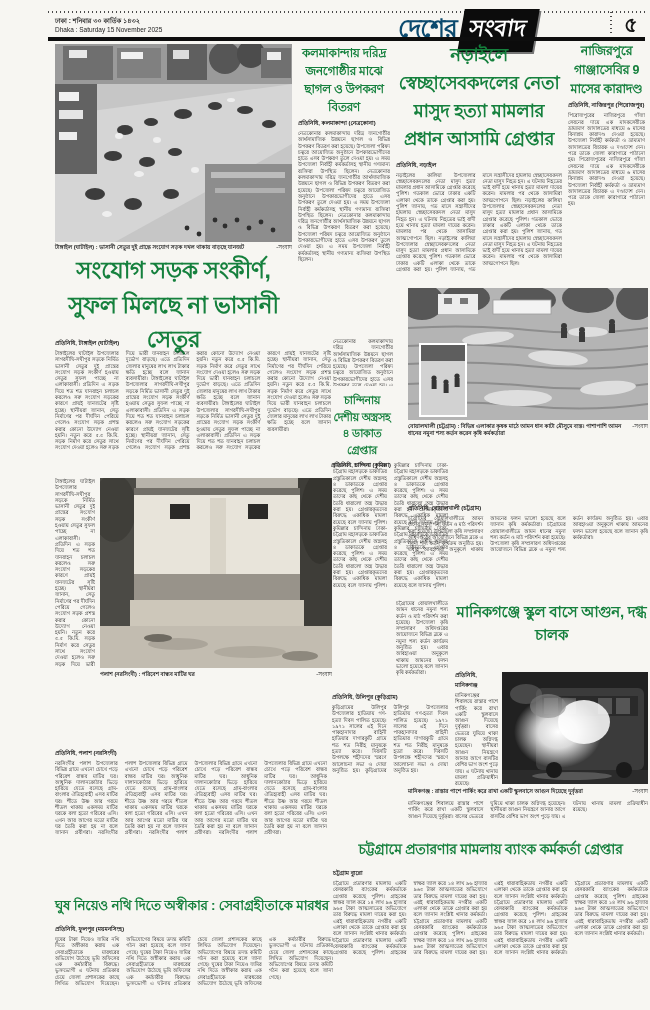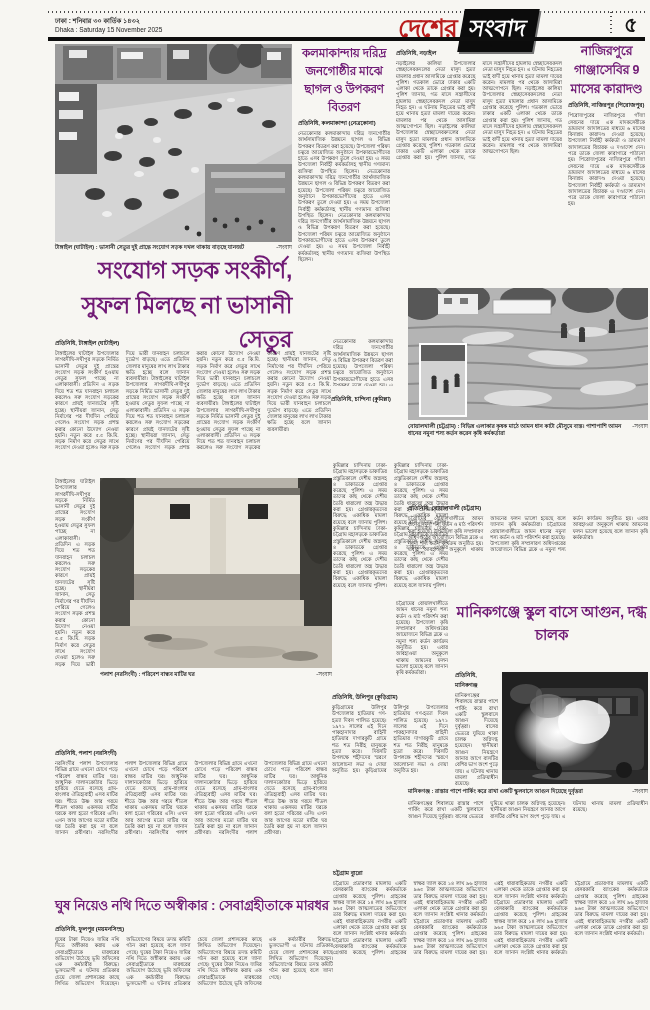--- a/index.html
+++ b/index.html
@@ -4,27 +4,27 @@
 <style>
   html,body{margin:0;padding:0;background:#e9e7e2;}
   #page{position:relative;width:650px;height:1010px;background:#f7f6f2;overflow:hidden;
         font-family:"Liberation Sans",sans-serif;color:#161616;}
   .abs{position:absolute;}
   .dotrule{height:2px;background:repeating-linear-gradient(90deg,#4a4a4a 0 1.5px,transparent 1.5px 4px);}
   .blackbar{height:4px;background:#0e0e0e;}
   .dateline{font-size:6.5px;line-height:1.35;color:#222;}
   .dateline b{display:block;}
   .masthead{display:flex;align-items:center;gap:4px;}
-  .m1{font-size:25px;font-weight:bold;letter-spacing:-1px;color:#b91c1c;}
+  .m1{font-size:25px;font-weight:bold;letter-spacing:-1px;color:#0c4a6e;}
   .m2{font-size:23px;font-weight:bold;color:#fff;background:#0c0c0c;padding:1px 10px 3px 8px;
       transform:skewX(-10deg);box-shadow:2px 2px 0 #777;}
   .pageno{font-size:21px;font-weight:bold;}
   .vdots{width:2px;background:repeating-linear-gradient(180deg,#4a4a4a 0 1.5px,transparent 1.5px 4px);}
-  .hl{font-weight:bold;color:#701a75;text-align:center;letter-spacing:-0.3px;margin:0;}
-  .hl-xl{font-size:23px;line-height:1.5;text-align:right;}
+  .hl{font-weight:bold;color:#15803d;text-align:center;letter-spacing:-0.3px;margin:0;}
+  .hl-xl{font-size:23px;line-height:1.5;text-align:center;}
   .hl-lg{font-size:18px;line-height:1.55;}
   .hl-sm{font-size:12px;line-height:1.5;}
   .hl-1line{font-size:14px;line-height:1.4;white-space:nowrap;text-align:left;}
   .byline{font-size:5.8px;font-weight:bold;margin:2px 0 2px 0;}
   .bodytxt{font-size:5px;line-height:1.26;text-align:justify;color:#1d1d1d;overflow:hidden;word-break:break-word;}
   .cols2{column-count:2;column-gap:7px;}
   .cols3{column-count:3;column-gap:7px;}
   .cols4{column-count:4;column-gap:7px;}
   .caption{display:flex;justify-content:space-between;gap:6px;font-size:5.6px;font-weight:bold;color:#222;line-height:1.25;}
   .caption .cr{white-space:nowrap;font-weight:normal;}
@@ -119,20 +119,21 @@
 
   <div class="abs" style="left:55px;top:336px;width:276px;">
     <div class="byline">প্রতিনিধি, টাঙ্গাইল (ঘাটাইল)</div>
     <div class="bodytxt cols4" style="height:132px;">টাঙ্গাইলের ঘাটাইল উপজেলার সাগরদীঘি-সখীপুর সড়কে নির্মিত ভাসানী সেতুর দুই প্রান্তের সংযোগ সড়ক সংকীর্ণ হওয়ায় সেতুর সুফল পাচ্ছে না এলাকাবাসী। প্রতিদিন এ সড়ক দিয়ে শত শত যানবাহন চলাচল করলেও সরু সংযোগ সড়কের কারণে প্রায়ই যানজটের সৃষ্টি হচ্ছে। স্থানীয়রা জানান, সেতু নির্মাণের পর দীর্ঘদিন পেরিয়ে গেলেও সংযোগ সড়ক প্রশস্ত করার কোনো উদ্যোগ নেওয়া হয়নি। নতুন করে ৫.৫ কি.মি. সড়ক নির্মাণ করে সেতুর সাথে সংযোগ দেওয়া হলেও সরু সড়ক দিয়ে ভারী যানবাহন চলাচলে দুর্ভোগ বাড়ছে। এতে প্রতিদিন জেলার মানুষের লাখ লাখ টাকার ক্ষতি হচ্ছে বলে জানান ব্যবসায়ীরা। টাঙ্গাইলের ঘাটাইল উপজেলার সাগরদীঘি-সখীপুর সড়কে নির্মিত ভাসানী সেতুর দুই প্রান্তের সংযোগ সড়ক সংকীর্ণ হওয়ায় সেতুর সুফল পাচ্ছে না এলাকাবাসী। প্রতিদিন এ সড়ক দিয়ে শত শত যানবাহন চলাচল করলেও সরু সংযোগ সড়কের কারণে প্রায়ই যানজটের সৃষ্টি হচ্ছে। স্থানীয়রা জানান, সেতু নির্মাণের পর দীর্ঘদিন পেরিয়ে গেলেও সংযোগ সড়ক প্রশস্ত করার কোনো উদ্যোগ নেওয়া হয়নি। নতুন করে ৫.৫ কি.মি. সড়ক নির্মাণ করে সেতুর সাথে সংযোগ দেওয়া হলেও সরু সড়ক দিয়ে ভারী যানবাহন চলাচলে দুর্ভোগ বাড়ছে। এতে প্রতিদিন জেলার মানুষের লাখ লাখ টাকার ক্ষতি হচ্ছে বলে জানান ব্যবসায়ীরা। টাঙ্গাইলের ঘাটাইল উপজেলার সাগরদীঘি-সখীপুর সড়কে নির্মিত ভাসানী সেতুর দুই প্রান্তের সংযোগ সড়ক সংকীর্ণ হওয়ায় সেতুর সুফল পাচ্ছে না এলাকাবাসী। প্রতিদিন এ সড়ক দিয়ে শত শত যানবাহন চলাচল করলেও সরু সংযোগ সড়কের কারণে প্রায়ই যানজটের সৃষ্টি হচ্ছে। স্থানীয়রা জানান, সেতু নির্মাণের পর দীর্ঘদিন পেরিয়ে গেলেও সংযোগ সড়ক প্রশস্ত করার কোনো উদ্যোগ নেওয়া হয়নি। নতুন করে ৫.৫ কি.মি. সড়ক নির্মাণ করে সেতুর সাথে সংযোগ দেওয়া হলেও সরু সড়ক দিয়ে ভারী যানবাহন চলাচলে দুর্ভোগ বাড়ছে। এতে প্রতিদিন জেলার মানুষের লাখ লাখ টাকার ক্ষতি হচ্ছে বলে জানান ব্যবসায়ীরা।</div>
   </div>
 
   <div class="abs" style="left:333px;top:338px;width:60px;">
     <div class="bodytxt" style="height:48px;">নেত্রকোনার কলমাকান্দায় দরিদ্র জনগোষ্ঠীর আর্থসামাজিক উন্নয়নে ছাগল ও বিভিন্ন উপকরণ বিতরণ করা হয়েছে। উপজেলা পরিষদ চত্বরে আয়োজিত অনুষ্ঠানে উপকারভোগীদের হাতে এসব উপকরণ তুলে দেওয়া হয়। এ সময় উপজেলা নির্বাহী কর্মকর্তাসহ স্থানীয় গণ্যমান্য ব্যক্তিরা উপস্থিত ছিলেন।</div>
   </div>
   <div class="abs" style="left:331px;top:392px;width:62px;">
+    <h2 class="hl" style="font-size:11px;line-height:1.5;">চান্দিনায় দেশীয় অস্ত্রসহ ৪ ডাকাত গ্রেপ্তার</h2>
     <div class="byline">প্রতিনিধি, চান্দিনা (কুমিল্লা)</div>
   </div>
   <div class="abs bodytxt" style="left:333px;top:462px;width:115px;height:220px;column-count:2;column-gap:7px;">কুমিল্লার চান্দিনায় ঢাকা-চট্টগ্রাম মহাসড়কে ডাকাতির প্রস্তুতিকালে দেশীয় অস্ত্রসহ ৪ ডাকাতকে গ্রেপ্তার করেছে পুলিশ। এ সময় তাদের কাছ থেকে দেশীয় তৈরি ধারালো অস্ত্র উদ্ধার করা হয়। গ্রেপ্তারকৃতদের বিরুদ্ধে একাধিক মামলা রয়েছে বলে জানায় পুলিশ। কুমিল্লার চান্দিনায় ঢাকা-চট্টগ্রাম মহাসড়কে ডাকাতির প্রস্তুতিকালে দেশীয় অস্ত্রসহ ৪ ডাকাতকে গ্রেপ্তার করেছে পুলিশ। এ সময় তাদের কাছ থেকে দেশীয় তৈরি ধারালো অস্ত্র উদ্ধার করা হয়। গ্রেপ্তারকৃতদের বিরুদ্ধে একাধিক মামলা রয়েছে বলে জানায় পুলিশ। কুমিল্লার চান্দিনায় ঢাকা-চট্টগ্রাম মহাসড়কে ডাকাতির প্রস্তুতিকালে দেশীয় অস্ত্রসহ ৪ ডাকাতকে গ্রেপ্তার করেছে পুলিশ। এ সময় তাদের কাছ থেকে দেশীয় তৈরি ধারালো অস্ত্র উদ্ধার করা হয়। গ্রেপ্তারকৃতদের বিরুদ্ধে একাধিক মামলা রয়েছে বলে জানায় পুলিশ। কুমিল্লার চান্দিনায় ঢাকা-চট্টগ্রাম মহাসড়কে ডাকাতির প্রস্তুতিকালে দেশীয় অস্ত্রসহ ৪ ডাকাতকে গ্রেপ্তার করেছে পুলিশ। এ সময় তাদের কাছ থেকে দেশীয় তৈরি ধারালো অস্ত্র উদ্ধার করা হয়। গ্রেপ্তারকৃতদের বিরুদ্ধে একাধিক মামলা রয়েছে বলে জানায় পুলিশ।</div>
 
   <div class="abs bodytxt" style="left:55px;top:478px;width:40px;height:190px;">টাঙ্গাইলের ঘাটাইল উপজেলার সাগরদীঘি-সখীপুর সড়কে নির্মিত ভাসানী সেতুর দুই প্রান্তের সংযোগ সড়ক সংকীর্ণ হওয়ায় সেতুর সুফল পাচ্ছে না এলাকাবাসী। প্রতিদিন এ সড়ক দিয়ে শত শত যানবাহন চলাচল করলেও সরু সংযোগ সড়কের কারণে প্রায়ই যানজটের সৃষ্টি হচ্ছে। স্থানীয়রা জানান, সেতু নির্মাণের পর দীর্ঘদিন পেরিয়ে গেলেও সংযোগ সড়ক প্রশস্ত করার কোনো উদ্যোগ নেওয়া হয়নি। নতুন করে ৫.৫ কি.মি. সড়ক নির্মাণ করে সেতুর সাথে সংযোগ দেওয়া হলেও সরু সড়ক দিয়ে ভারী যানবাহন চলাচলে দুর্ভোগ বাড়ছে। এতে প্রতিদিন জেলার মানুষের লাখ লাখ টাকার ক্ষতি হচ্ছে বলে জানান ব্যবসায়ীরা।</div>
   <div class="abs" style="left:100px;top:478px;">
     <svg width="232" height="190" viewBox="0 0 232 190">
       <rect width="232" height="190" fill="#b7b3aa"></rect>
       <rect x="0" y="0" width="36" height="160" fill="#4b4a45"></rect>
       <ellipse cx="14" cy="30" rx="22" ry="34" fill="#3f3e39"></ellipse>
@@ -162,20 +163,21 @@
     <div class="bodytxt cols4" style="height:138px;">নরসিংদীর পলাশ উপজেলার বিভিন্ন গ্রামে এখনো চোখে পড়ে পরিবেশ বান্ধব মাটির ঘর। আধুনিক দালানকোঠার ভিড়ে হারিয়ে যেতে বসেছে গ্রাম-বাংলার ঐতিহ্যবাহী এসব মাটির ঘর। শীতে উষ্ণ আর গরমে শীতল থাকায় একসময় মাটির ঘরকে বলা হতো গরিবের এসি। এখন আর আগের মতো মাটির ঘর তৈরি করা হয় না বলে জানান প্রবীণরা। নরসিংদীর পলাশ উপজেলার বিভিন্ন গ্রামে এখনো চোখে পড়ে পরিবেশ বান্ধব মাটির ঘর। আধুনিক দালানকোঠার ভিড়ে হারিয়ে যেতে বসেছে গ্রাম-বাংলার ঐতিহ্যবাহী এসব মাটির ঘর। শীতে উষ্ণ আর গরমে শীতল থাকায় একসময় মাটির ঘরকে বলা হতো গরিবের এসি। এখন আর আগের মতো মাটির ঘর তৈরি করা হয় না বলে জানান প্রবীণরা। নরসিংদীর পলাশ উপজেলার বিভিন্ন গ্রামে এখনো চোখে পড়ে পরিবেশ বান্ধব মাটির ঘর। আধুনিক দালানকোঠার ভিড়ে হারিয়ে যেতে বসেছে গ্রাম-বাংলার ঐতিহ্যবাহী এসব মাটির ঘর। শীতে উষ্ণ আর গরমে শীতল থাকায় একসময় মাটির ঘরকে বলা হতো গরিবের এসি। এখন আর আগের মতো মাটির ঘর তৈরি করা হয় না বলে জানান প্রবীণরা। নরসিংদীর পলাশ উপজেলার বিভিন্ন গ্রামে এখনো চোখে পড়ে পরিবেশ বান্ধব মাটির ঘর। আধুনিক দালানকোঠার ভিড়ে হারিয়ে যেতে বসেছে গ্রাম-বাংলার ঐতিহ্যবাহী এসব মাটির ঘর। শীতে উষ্ণ আর গরমে শীতল থাকায় একসময় মাটির ঘরকে বলা হতো গরিবের এসি। এখন আর আগের মতো মাটির ঘর তৈরি করা হয় না বলে জানান প্রবীণরা।</div>
   </div>
 
   <h2 class="abs hl" style="left:55px;top:897px;width:278px;font-size:13.5px;line-height:1.4;white-space:nowrap;text-align:left;">ঘুষ নিয়েও নথি দিতে অস্বীকার : সেবাগ্রহীতাকে মারধর</h2>
   <div class="abs" style="left:55px;top:922px;width:278px;">
     <div class="byline">প্রতিনিধি, ফুলপুর (ময়মনসিংহ)</div>
     <div class="bodytxt cols4" style="height:72px;">ঘুষের টাকা নিয়েও জমির নথি দিতে অস্বীকার করায় এক সেবাগ্রহীতাকে মারধরের অভিযোগ উঠেছে ভূমি অফিসের এক কর্মচারীর বিরুদ্ধে। ভুক্তভোগী এ ঘটনায় প্রতিকার চেয়ে জেলা প্রশাসকের কাছে লিখিত অভিযোগ দিয়েছেন। অভিযোগের বিষয়ে তদন্ত কমিটি গঠন করা হয়েছে বলে জানা গেছে। ঘুষের টাকা নিয়েও জমির নথি দিতে অস্বীকার করায় এক সেবাগ্রহীতাকে মারধরের অভিযোগ উঠেছে ভূমি অফিসের এক কর্মচারীর বিরুদ্ধে। ভুক্তভোগী এ ঘটনায় প্রতিকার চেয়ে জেলা প্রশাসকের কাছে লিখিত অভিযোগ দিয়েছেন। অভিযোগের বিষয়ে তদন্ত কমিটি গঠন করা হয়েছে বলে জানা গেছে। ঘুষের টাকা নিয়েও জমির নথি দিতে অস্বীকার করায় এক সেবাগ্রহীতাকে মারধরের অভিযোগ উঠেছে ভূমি অফিসের এক কর্মচারীর বিরুদ্ধে। ভুক্তভোগী এ ঘটনায় প্রতিকার চেয়ে জেলা প্রশাসকের কাছে লিখিত অভিযোগ দিয়েছেন। অভিযোগের বিষয়ে তদন্ত কমিটি গঠন করা হয়েছে বলে জানা গেছে।</div>
   </div>
 
   <div class="abs" style="left:396px;top:42px;width:166px;">
+    <h2 class="hl hl-lg">নড়াইলে স্বেচ্ছাসেবকদলের নেতা মাসুদ হত্যা মামলার প্রধান আসামি গ্রেপ্তার</h2>
     <div class="byline" style="margin-top:6px;">প্রতিনিধি, নড়াইল</div>
     <div class="bodytxt cols2" style="height:146px;">নড়াইলের কালিয়া উপজেলার স্বেচ্ছাসেবকদলের নেতা মাসুদ হত্যা মামলার প্রধান আসামিকে গ্রেপ্তার করেছে পুলিশ। গতকাল ভোরে ঢাকার একটি এলাকা থেকে তাকে গ্রেপ্তার করা হয়। পুলিশ জানায়, গত মাসে সন্ত্রাসীদের হামলায় স্বেচ্ছাসেবকদল নেতা মাসুদ নিহত হন। এ ঘটনায় নিহতের ভাই বাদী হয়ে থানায় হত্যা মামলা দায়ের করেন। মামলার পর থেকে আসামিরা আত্মগোপনে ছিল। নড়াইলের কালিয়া উপজেলার স্বেচ্ছাসেবকদলের নেতা মাসুদ হত্যা মামলার প্রধান আসামিকে গ্রেপ্তার করেছে পুলিশ। গতকাল ভোরে ঢাকার একটি এলাকা থেকে তাকে গ্রেপ্তার করা হয়। পুলিশ জানায়, গত মাসে সন্ত্রাসীদের হামলায় স্বেচ্ছাসেবকদল নেতা মাসুদ নিহত হন। এ ঘটনায় নিহতের ভাই বাদী হয়ে থানায় হত্যা মামলা দায়ের করেন। মামলার পর থেকে আসামিরা আত্মগোপনে ছিল। নড়াইলের কালিয়া উপজেলার স্বেচ্ছাসেবকদলের নেতা মাসুদ হত্যা মামলার প্রধান আসামিকে গ্রেপ্তার করেছে পুলিশ। গতকাল ভোরে ঢাকার একটি এলাকা থেকে তাকে গ্রেপ্তার করা হয়। পুলিশ জানায়, গত মাসে সন্ত্রাসীদের হামলায় স্বেচ্ছাসেবকদল নেতা মাসুদ নিহত হন। এ ঘটনায় নিহতের ভাই বাদী হয়ে থানায় হত্যা মামলা দায়ের করেন। মামলার পর থেকে আসামিরা আত্মগোপনে ছিল।</div>
   </div>
 
   <div class="abs" style="left:568px;top:42px;width:77px;">
     <h2 class="hl" style="font-size:12.5px;line-height:1.5;">নাজিরপুরে গাঞ্জাসেবির 9 মাসের কারাদণ্ড</h2>
     <div class="byline">প্রতিনিধি, নাজিরপুর (পিরোজপুর)</div>
     <div class="bodytxt" style="height:168px;">পিরোজপুরের নাজিরপুরে গাঁজা সেবনের দায়ে এক মাদকসেবীকে ভ্রাম্যমাণ আদালতের মাধ্যমে ৬ মাসের বিনাশ্রম কারাদণ্ড দেওয়া হয়েছে। উপজেলা নির্বাহী কর্মকর্তা ও ভ্রাম্যমাণ আদালতের বিচারক এ দণ্ডাদেশ দেন। পরে তাকে জেলা কারাগারে পাঠানো হয়। পিরোজপুরের নাজিরপুরে গাঁজা সেবনের দায়ে এক মাদকসেবীকে ভ্রাম্যমাণ আদালতের মাধ্যমে ৬ মাসের বিনাশ্রম কারাদণ্ড দেওয়া হয়েছে। উপজেলা নির্বাহী কর্মকর্তা ও ভ্রাম্যমাণ আদালতের বিচারক এ দণ্ডাদেশ দেন। পরে তাকে জেলা কারাগারে পাঠানো হয়।</div>
   </div>
 
@@ -275,18 +277,19 @@
     <span>মানিকগঞ্জ : রাস্তার পাশে পার্কিং করে রাখা একটি স্কুলবাসে আগুন দিয়েছে দুর্বৃত্তরা</span>
     <span class="cr">-সংবাদ</span>
   </div>
   <div class="abs bodytxt cols3" style="left:408px;top:800px;width:240px;height:34px;">মানিকগঞ্জের শিবালয়ে রাস্তার পাশে পার্কিং করে রাখা একটি স্কুলবাসে আগুন দিয়েছে দুর্বৃত্তরা। বাসের ভেতরে ঘুমিয়ে থাকা চালক অগ্নিদগ্ধ হয়েছেন। স্থানীয়রা আগুন নিয়ন্ত্রণে আনার আগে বাসটির বেশির ভাগ অংশ পুড়ে যায়। এ ঘটনায় থানায় মামলা প্রক্রিয়াধীন রয়েছে।</div>
 
   <div class="abs" style="left:332px;top:688px;width:116px;">
     <div class="byline" style="margin-top:4px;">প্রতিনিধি, উলিপুর (কুড়িগ্রাম)</div>
     <div class="bodytxt cols2" style="height:72px;">কুড়িগ্রামের উলিপুর উপজেলার হাতিয়ায় গণ-হত্যা দিবস পালিত হয়েছে। ১৯৭১ সালের এই দিনে পাকহানাদার বাহিনী হাতিয়ার দাগারকুটি গ্রামে শত শত নিরীহ মানুষকে হত্যা করে। দিবসটি উপলক্ষে শহীদদের স্মরণে আলোচনা সভা ও দোয়া অনুষ্ঠিত হয়। কুড়িগ্রামের উলিপুর উপজেলার হাতিয়ায় গণ-হত্যা দিবস পালিত হয়েছে। ১৯৭১ সালের এই দিনে পাকহানাদার বাহিনী হাতিয়ার দাগারকুটি গ্রামে শত শত নিরীহ মানুষকে হত্যা করে। দিবসটি উপলক্ষে শহীদদের স্মরণে আলোচনা সভা ও দোয়া অনুষ্ঠিত হয়।</div>
   </div>
 
+  <h2 class="abs hl hl-1line" style="left:333px;top:840px;width:315px;text-align:center;">চট্টগ্রামে প্রতারণার মামলায় ব্যাংক কর্মকর্তা গ্রেপ্তার</h2>
   <div class="abs" style="left:333px;top:866px;width:315px;">
     <div class="byline">চট্টগ্রাম ব্যুরো</div>
     <div class="bodytxt cols4" style="height:128px;">চট্টগ্রামে প্রতারণার মামলায় একটি বেসরকারি ব্যাংকের কর্মকর্তাকে গ্রেপ্তার করেছে পুলিশ। গ্রাহকের স্বাক্ষর জাল করে ১৪ লাখ ৯৬ হাজার ৯৬৫ টাকা আত্মসাতের অভিযোগে তার বিরুদ্ধে মামলা দায়ের করা হয়। এরই ধারাবাহিকতায় নগরীর একটি এলাকা থেকে তাকে গ্রেপ্তার করা হয় বলে জানান সংশ্লিষ্ট থানার কর্মকর্তা। চট্টগ্রামে প্রতারণার মামলায় একটি বেসরকারি ব্যাংকের কর্মকর্তাকে গ্রেপ্তার করেছে পুলিশ। গ্রাহকের স্বাক্ষর জাল করে ১৪ লাখ ৯৬ হাজার ৯৬৫ টাকা আত্মসাতের অভিযোগে তার বিরুদ্ধে মামলা দায়ের করা হয়। এরই ধারাবাহিকতায় নগরীর একটি এলাকা থেকে তাকে গ্রেপ্তার করা হয় বলে জানান সংশ্লিষ্ট থানার কর্মকর্তা। চট্টগ্রামে প্রতারণার মামলায় একটি বেসরকারি ব্যাংকের কর্মকর্তাকে গ্রেপ্তার করেছে পুলিশ। গ্রাহকের স্বাক্ষর জাল করে ১৪ লাখ ৯৬ হাজার ৯৬৫ টাকা আত্মসাতের অভিযোগে তার বিরুদ্ধে মামলা দায়ের করা হয়। এরই ধারাবাহিকতায় নগরীর একটি এলাকা থেকে তাকে গ্রেপ্তার করা হয় বলে জানান সংশ্লিষ্ট থানার কর্মকর্তা। চট্টগ্রামে প্রতারণার মামলায় একটি বেসরকারি ব্যাংকের কর্মকর্তাকে গ্রেপ্তার করেছে পুলিশ। গ্রাহকের স্বাক্ষর জাল করে ১৪ লাখ ৯৬ হাজার ৯৬৫ টাকা আত্মসাতের অভিযোগে তার বিরুদ্ধে মামলা দায়ের করা হয়। এরই ধারাবাহিকতায় নগরীর একটি এলাকা থেকে তাকে গ্রেপ্তার করা হয় বলে জানান সংশ্লিষ্ট থানার কর্মকর্তা। চট্টগ্রামে প্রতারণার মামলায় একটি বেসরকারি ব্যাংকের কর্মকর্তাকে গ্রেপ্তার করেছে পুলিশ। গ্রাহকের স্বাক্ষর জাল করে ১৪ লাখ ৯৬ হাজার ৯৬৫ টাকা আত্মসাতের অভিযোগে তার বিরুদ্ধে মামলা দায়ের করা হয়। এরই ধারাবাহিকতায় নগরীর একটি এলাকা থেকে তাকে গ্রেপ্তার করা হয় বলে জানান সংশ্লিষ্ট থানার কর্মকর্তা।</div>
   </div>
 
 </div>
 
 </body></html>

